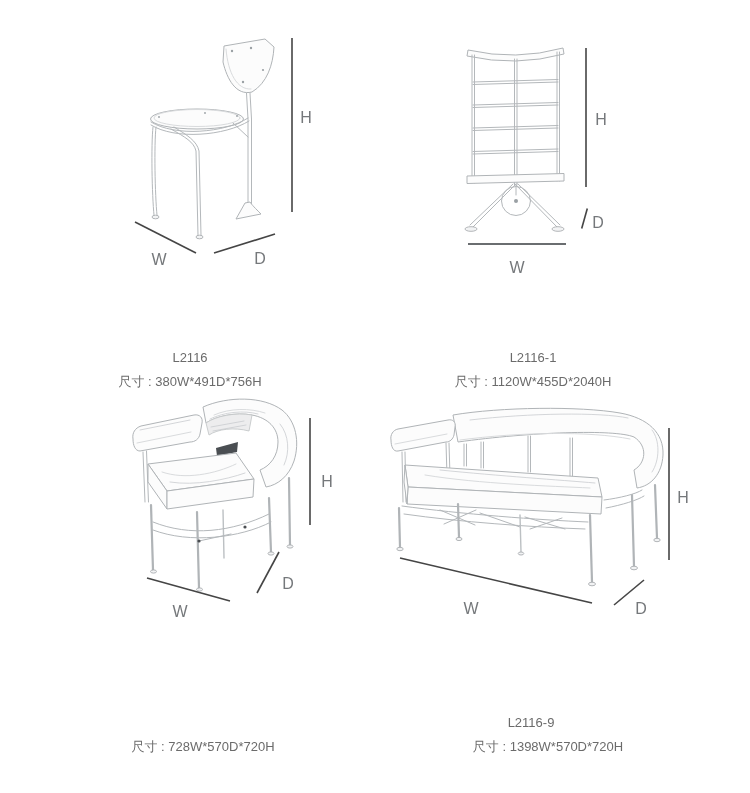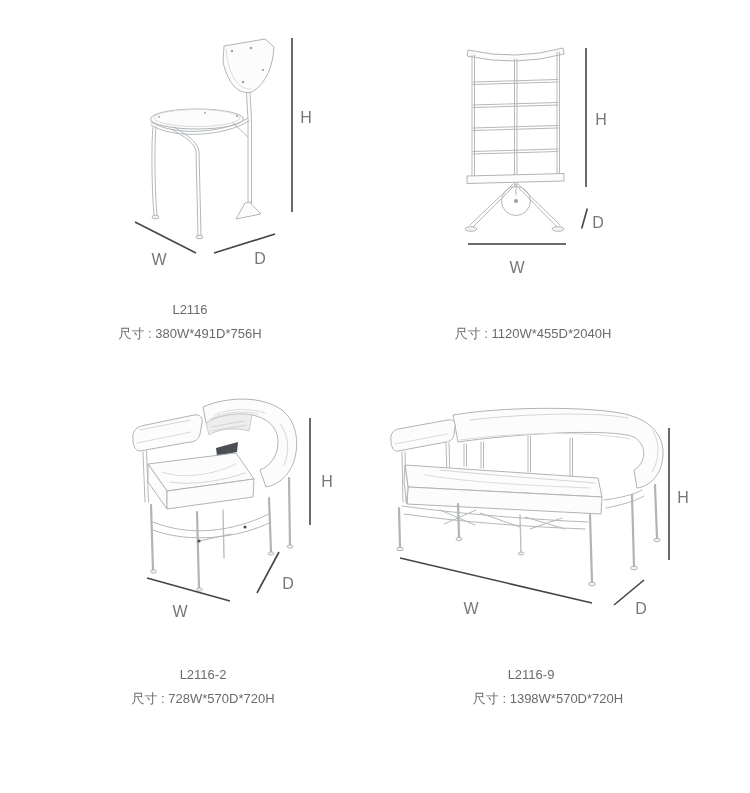--- a/index.html
+++ b/index.html
@@ -5,20 +5,21 @@
   html,body{margin:0;padding:0;background:#ffffff;}
   .canvas{
     position:relative;width:750px;height:793px;background:#ffffff;
     font-family:"Liberation Sans", sans-serif;overflow:hidden;
   }
   .fig{position:absolute;}
   .caption{
     position:absolute;width:220px;text-align:center;
     color:#6b6b6b;font-size:13px;line-height:15px;
     font-family:"Liberation Sans", sans-serif;
+    margin-top:48px;
   }
   svg .sk{stroke:#b4b8bb;fill:none;stroke-width:1;stroke-linecap:round;stroke-linejoin:round;}
   svg .skf{stroke:#b0b4b7;fill:#fcfcfc;stroke-width:1;stroke-linejoin:round;}
   svg .shade{stroke:#d9dbdd;fill:none;stroke-width:1;stroke-linecap:round;}
   svg .shade2{stroke:#c9cccf;fill:none;stroke-width:0.8;stroke-linecap:round;}
   svg .leg{stroke:#b0b4b7;fill:none;stroke-width:2.2;stroke-linecap:round;}
   svg .legthin{stroke:#bcc0c3;fill:none;stroke-width:1.4;stroke-linecap:round;}
   svg .foot{fill:#f2f3f4;stroke:#aaaeb1;stroke-width:0.9;}
   svg .dimline{stroke:#454545;stroke-width:1.6;stroke-linecap:butt;fill:none;}
   svg .dimline-soft{stroke:#6a6d70;stroke-width:2.2;stroke-linecap:butt;fill:none;}
@@ -107,20 +108,21 @@
     <line class="dimline" x1="146" y1="33" x2="146" y2="172"></line>
     <line class="dimline" x1="141.7" y1="213.5" x2="147.3" y2="193.5"></line>
     <line class="dimline-soft" x1="28" y1="229" x2="126" y2="229"></line>
     <text class="dim" x="161" y="110">H</text>
     <text class="dim" x="158" y="213">D</text>
     <text class="dim" x="77" y="258">W</text>
   </svg>
 
   <div class="caption" style="left:80px;top:302px;">L2116</div>
   <div class="caption" style="left:80px;top:326px;">尺寸 : 380W*491D*756H</div>
+  <div class="caption" style="left:423px;top:302px;">L2116-1</div>
   <div class="caption" style="left:423px;top:326px;">尺寸 : 1120W*455D*2040H</div>
 
   <svg class="fig" style="left:110px;top:390px;" width="230" height="235" viewBox="0 0 230 235">
 
     <path class="skf" d="M93 17 C118 6 153 6 172 20 C186 31 190 52 184 71 C179 86 168 95 156 97 L150 80 C160 76 168 66 168 52 C168 38 158 28 142 25 C126 22 106 26 96 33 Z"></path>
     <path class="shade2" d="M100 29 C114 22 134 20 148 24"></path>
     <path class="shade2" d="M170 34 C179 45 180 62 174 75"></path>
     <path class="shade" d="M104 25 C120 18 140 18 155 23"></path>
 
     <path d="M96 33 C106 26 126 22 142 25 L139 41 C124 37 108 39 99 45 Z" fill="#ededee" stroke="#c5c8ca" stroke-width="0.9"></path>
@@ -220,18 +222,17 @@
       <ellipse class="foot" cx="277" cy="140" rx="3.2" ry="1.7"></ellipse>
 
     <line class="dimline" x1="289" y1="28" x2="289" y2="160"></line>
     <line class="dimline" x1="20" y1="158" x2="212" y2="203"></line>
     <line class="dimline" x1="234" y1="205" x2="264" y2="180"></line>
     <text class="dim" x="303" y="103">H</text>
     <text class="dim" x="91" y="214">W</text>
     <text class="dim" x="261" y="214">D</text>
   </svg>
 
-  <div class="caption" style="left:93px;top:667px;">L2116-2</div>
   <div class="caption" style="left:93px;top:691px;">尺寸 : 728W*570D*720H</div>
   <div class="caption" style="left:421px;top:667px;">L2116-9</div>
   <div class="caption" style="left:438px;top:691px;">尺寸 : 1398W*570D*720H</div>
 
 </div>
 
 </body></html>

